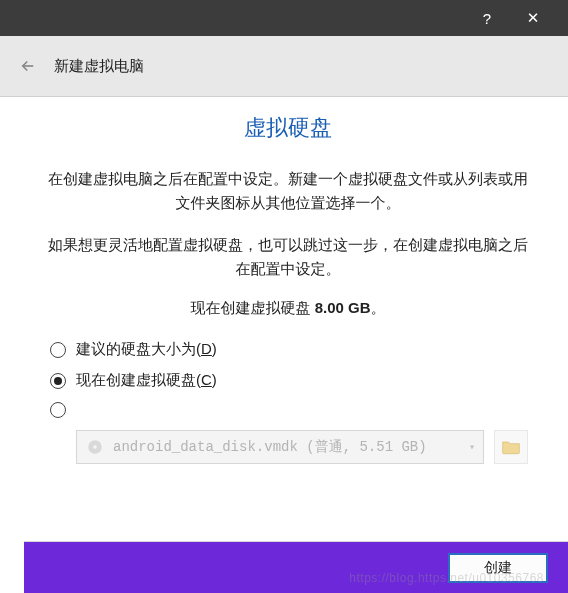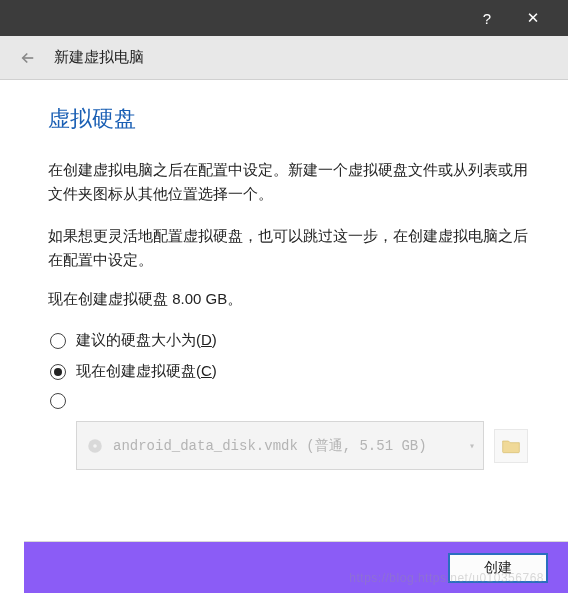--- a/index.html
+++ b/index.html
@@ -23,21 +23,21 @@
     .titlebar .tbtn {
       width: 46px;
       height: 36px;
       display: flex;
       align-items: center;
       justify-content: center;
       color: #fff;
       font-size: 15px;
     }
     .navbar {
-      height: 44px;
+      height: 61px;
       background: #e8e8e8;
       display: flex;
       align-items: center;
       padding: 0 16px;
       border-bottom: 1px solid #d0d0d0;
     }
     .back-arrow {
       width: 24px;
       height: 24px;
       display: flex;
@@ -45,39 +45,40 @@
       justify-content: center;
       margin-right: 14px;
       color: #888;
     }
     .nav-title {
       font-size: 15px;
       color: #222;
       font-weight: 500;
     }
     .content {
-      padding: 24px 40px 10px 48px;
+      padding: 16px 40px 10px 48px;
+      text-align: center;
     }
     .heading {
       font-size: 22px;
       color: #1a5fb4;
       font-weight: 400;
       margin-bottom: 24px;
     }
     .para {
       font-size: 15px;
       line-height: 1.6;
       color: #222;
       margin-bottom: 18px;
     }
     .rec-line {
       font-size: 15px;
       margin-bottom: 22px;
     }
-    .rec-line .bold { font-weight: 400; }
+    .rec-line .bold { font-weight: 700; }
     .radios {
       margin-left: 2px;
     }
     .radio-row {
       display: flex;
       align-items: center;
       margin-bottom: 12px;
       font-size: 15px;
     }
     .radio {
@@ -100,21 +101,21 @@
     }
     .access { text-decoration: underline; }
     .file-row {
       display: flex;
       align-items: center;
       margin-left: 26px;
       margin-top: 4px;
     }
     .file-input {
       flex: 1;
-      height: 49px;
+      height: 34px;
       border: 1px solid #d6d6d6;
       background: #f4f4f4;
       display: flex;
       align-items: center;
       padding: 0 8px;
       color: #b4b4b4;
       font-family: Consolas, "Courier New", monospace;
       font-size: 14px;
       position: relative;
     }
@@ -145,21 +146,21 @@
       position: absolute;
       bottom: 0;
       left: 0;
       right: 0;
       height: 52px;
       border-top: 1px solid #d8d8d8;
       display: flex;
       justify-content: flex-end;
       align-items: center;
       padding: 0 20px;
-      background: #8b5cf6;
+      background: #6d28d9;
       margin-left: 24px;
     }
     .btn {
       min-width: 100px;
       height: 30px;
       border: 1px solid #aeaeae;
       background: #f4f4f4;
       display: flex;
       align-items: center;
       justify-content: center;

